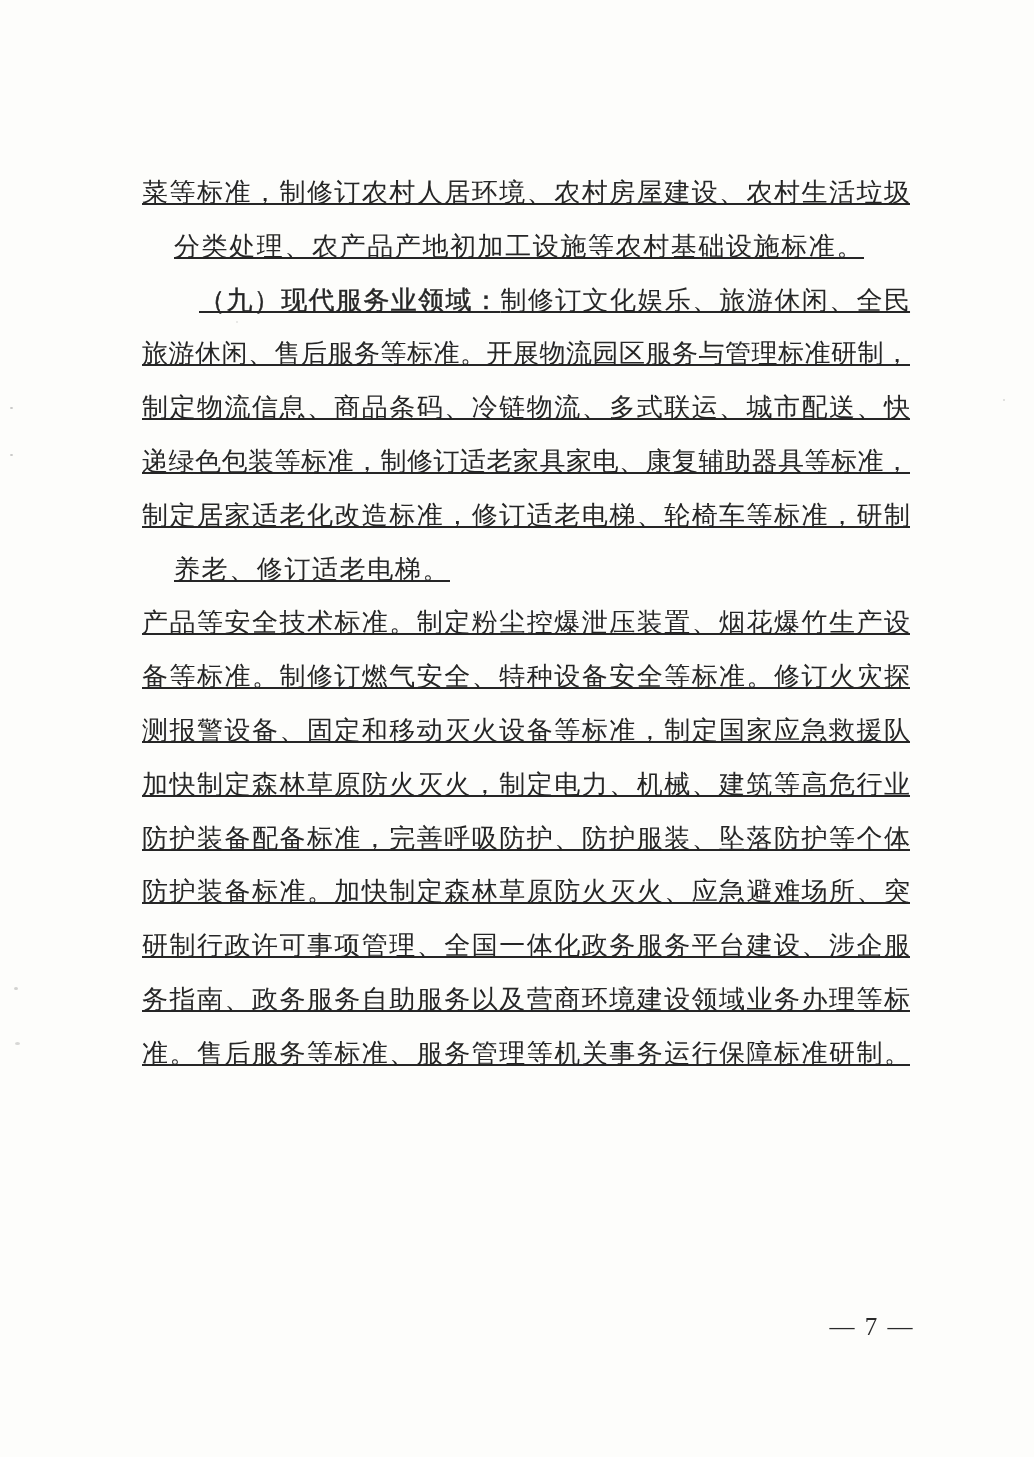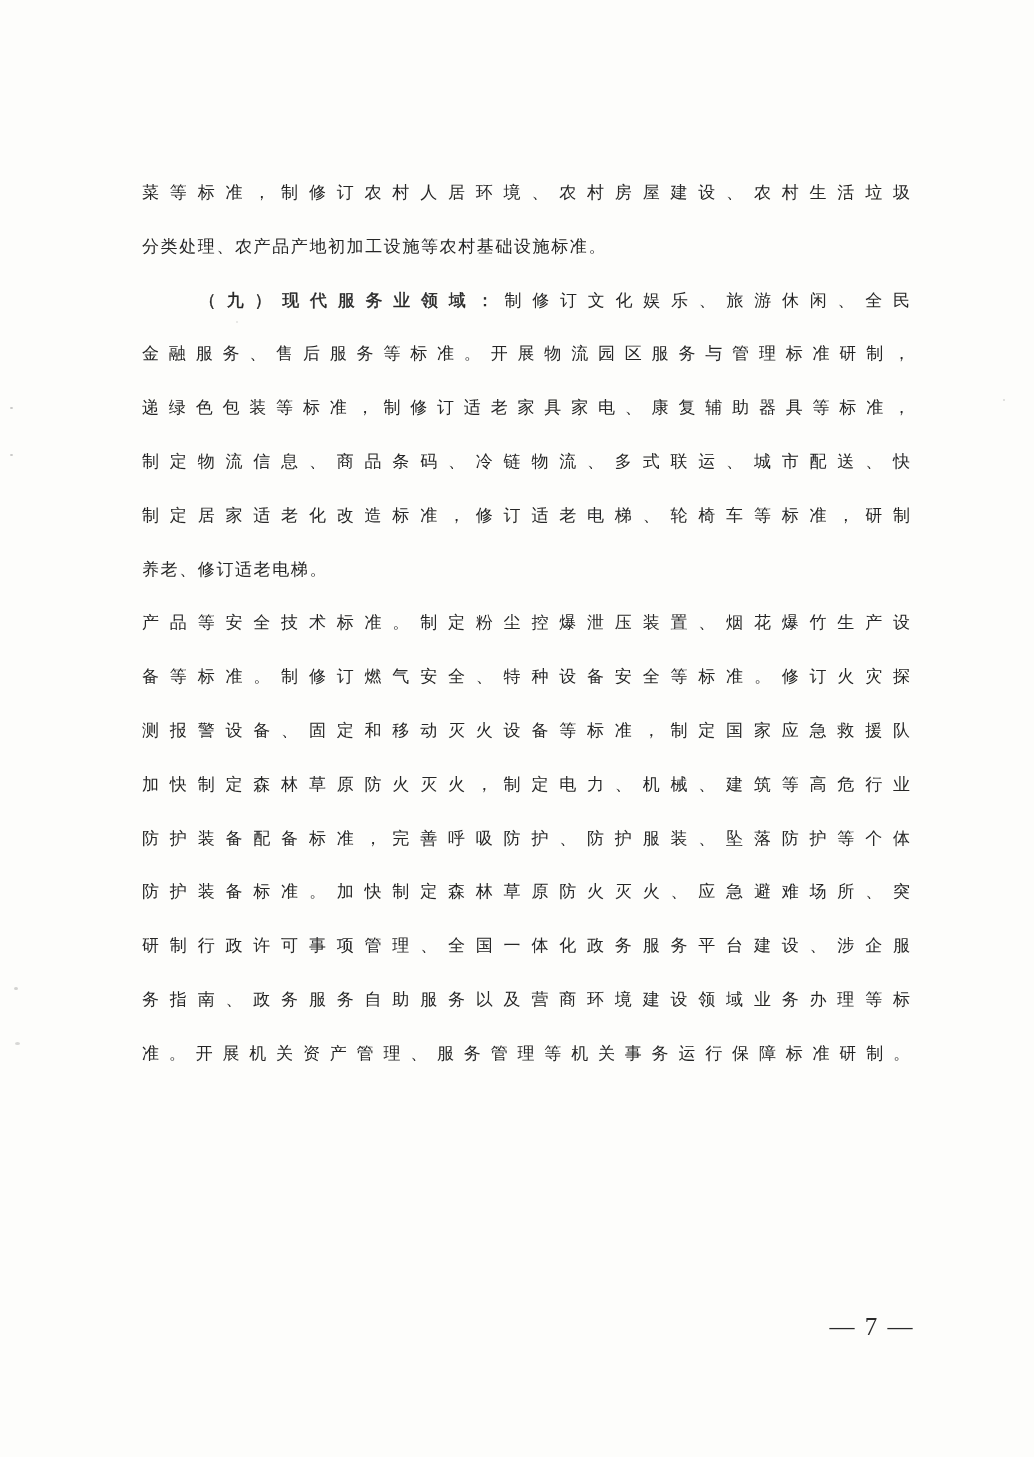--- a/index.html
+++ b/index.html
@@ -20,31 +20,33 @@
   }
   .doc-text {
     position: absolute;
     left: 142px;
     top: 166px;
     width: 768px;
   }
   .line {
     height: 53.8px;
     line-height: 53.8px;
-    font-size: 17px;
+    font-size: 26px;
     color: #262626;
     text-align: justify;
     text-align-last: justify;
     text-justify: inter-character;
     white-space: nowrap;
+    text-decoration: underline;
   }
   .line.short {
     text-align: left;
     text-align-last: left;
     letter-spacing: 1.6px;
+    margin-left: 32px;
   }
   .line.indent {
     text-indent: 57px;
   }
   .heading {
     -webkit-text-stroke: 0.4px currentColor;
   }
   .page-number {
     position: absolute;
     top: 1310px;
@@ -72,34 +74,34 @@
 </style>
 </head>
 <body>
 
 <div class="page">
 
   <div class="doc-text" id="doc-body">
       <div class="line">菜等标准，制修订农村人居环境、农村房屋建设、农村生活垃圾</div>
       <div class="line short">分类处理、农产品产地初加工设施等农村基础设施标准。</div>
       <div class="line indent"><span class="heading">（九）现代服务业领域：</span><span>制修订文化娱乐、旅游休闲、全民</span></div>
-      <div class="line">金融服务、售后服务等标准。开展物流园区服务与管理标准研制，</div>
+      <div class="line">旅游休闲、售后服务等标准。开展物流园区服务与管理标准研制，</div>
+      <div class="line">制定物流信息、商品条码、冷链物流、多式联运、城市配送、快</div>
       <div class="line">递绿色包装等标准，制修订适老家具家电、康复辅助器具等标准，</div>
-      <div class="line">制定物流信息、商品条码、冷链物流、多式联运、城市配送、快</div>
       <div class="line">制定居家适老化改造标准，修订适老电梯、轮椅车等标准，研制</div>
       <div class="line short">养老、修订适老电梯。</div>
       <div class="line">产品等安全技术标准。制定粉尘控爆泄压装置、烟花爆竹生产设</div>
       <div class="line">备等标准。制修订燃气安全、特种设备安全等标准。修订火灾探</div>
       <div class="line">测报警设备、固定和移动灭火设备等标准，制定国家应急救援队</div>
       <div class="line">加快制定森林草原防火灭火，制定电力、机械、建筑等高危行业</div>
       <div class="line">防护装备配备标准，完善呼吸防护、防护服装、坠落防护等个体</div>
       <div class="line">防护装备标准。加快制定森林草原防火灭火、应急避难场所、突</div>
       <div class="line">研制行政许可事项管理、全国一体化政务服务平台建设、涉企服</div>
       <div class="line">务指南、政务服务自助服务以及营商环境建设领域业务办理等标</div>
-      <div class="line">准。开展机关资产管理、服务管理等机关事务运行保障标准研制。</div>
+      <div class="line">准。售后服务等标准、服务管理等机关事务运行保障标准研制。</div>
     </div>
 
   <div class="page-number">— 7 —</div>
 
   <div class="speck s1"></div>
   <div class="speck s2"></div>
   <div class="speck s3"></div>
   <div class="speck s4"></div>
   <div class="speck s5"></div>
   <div class="speck s6"></div>

